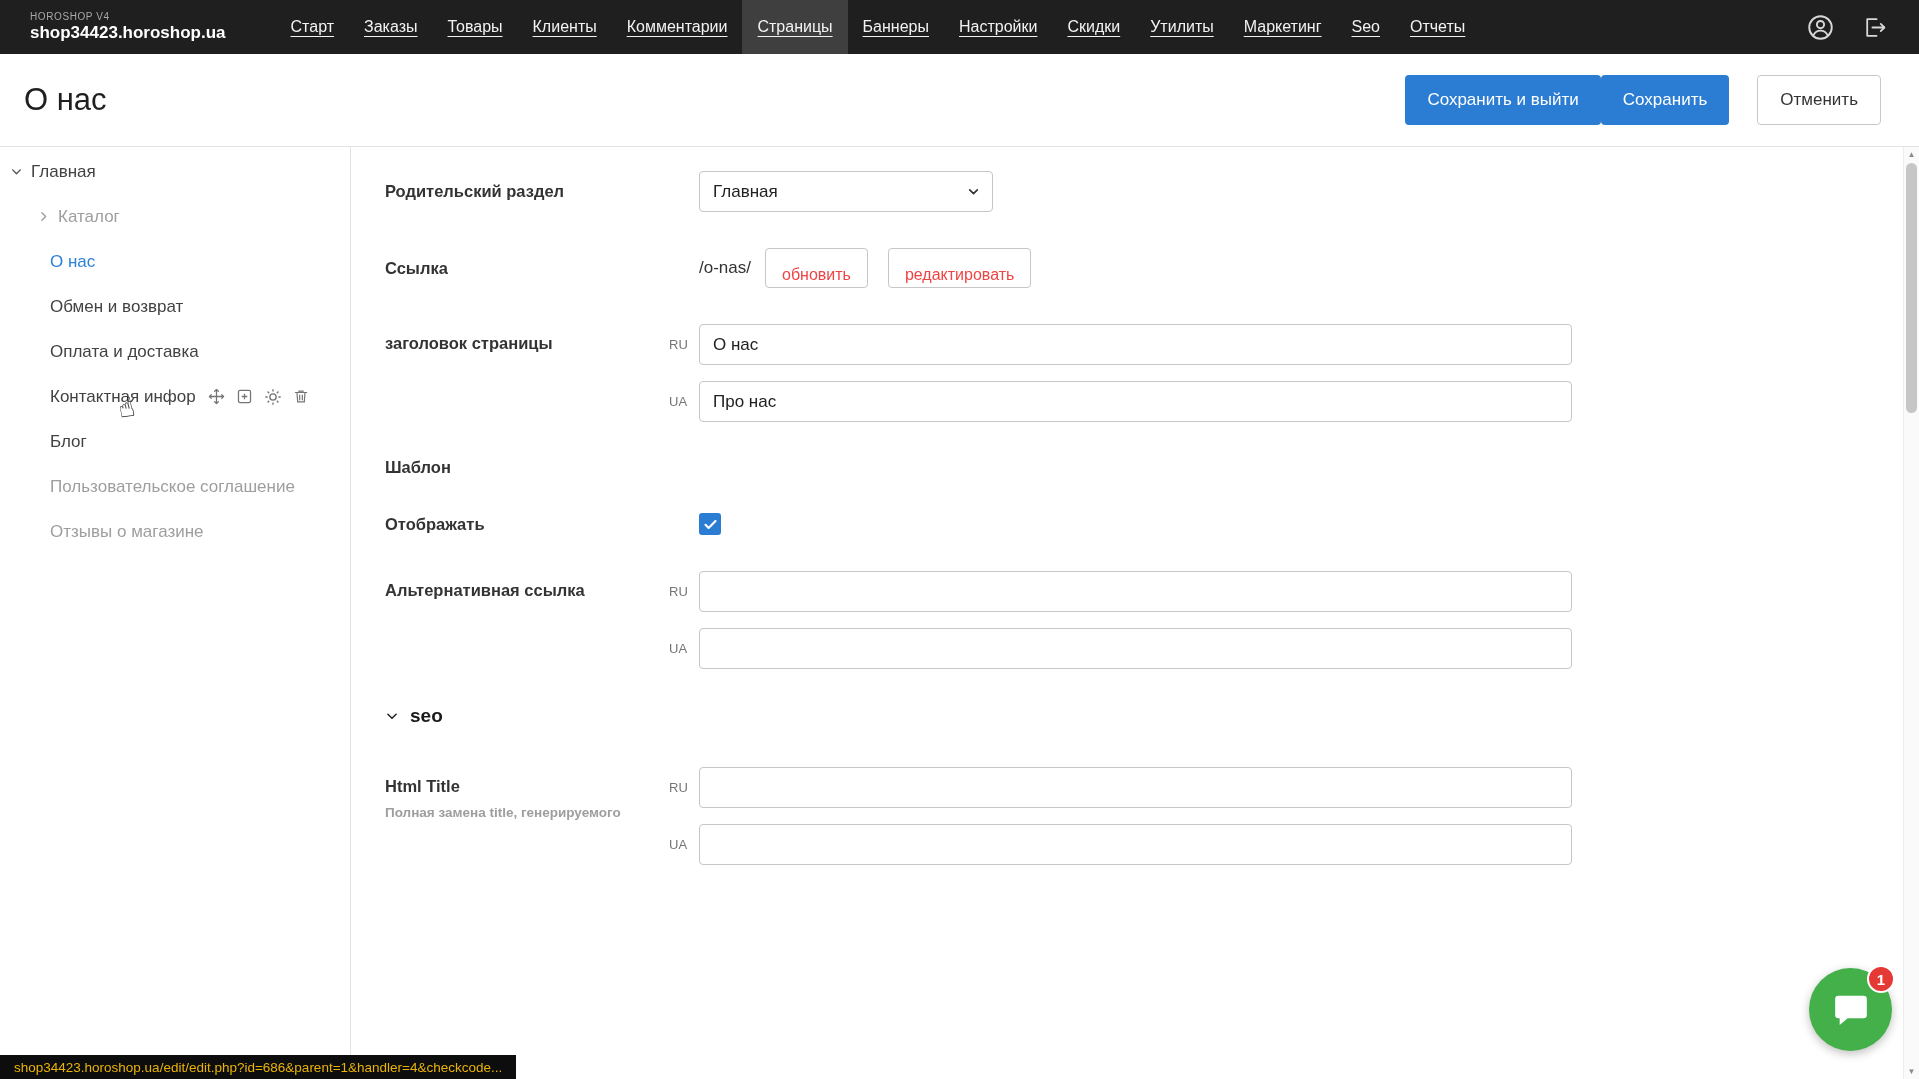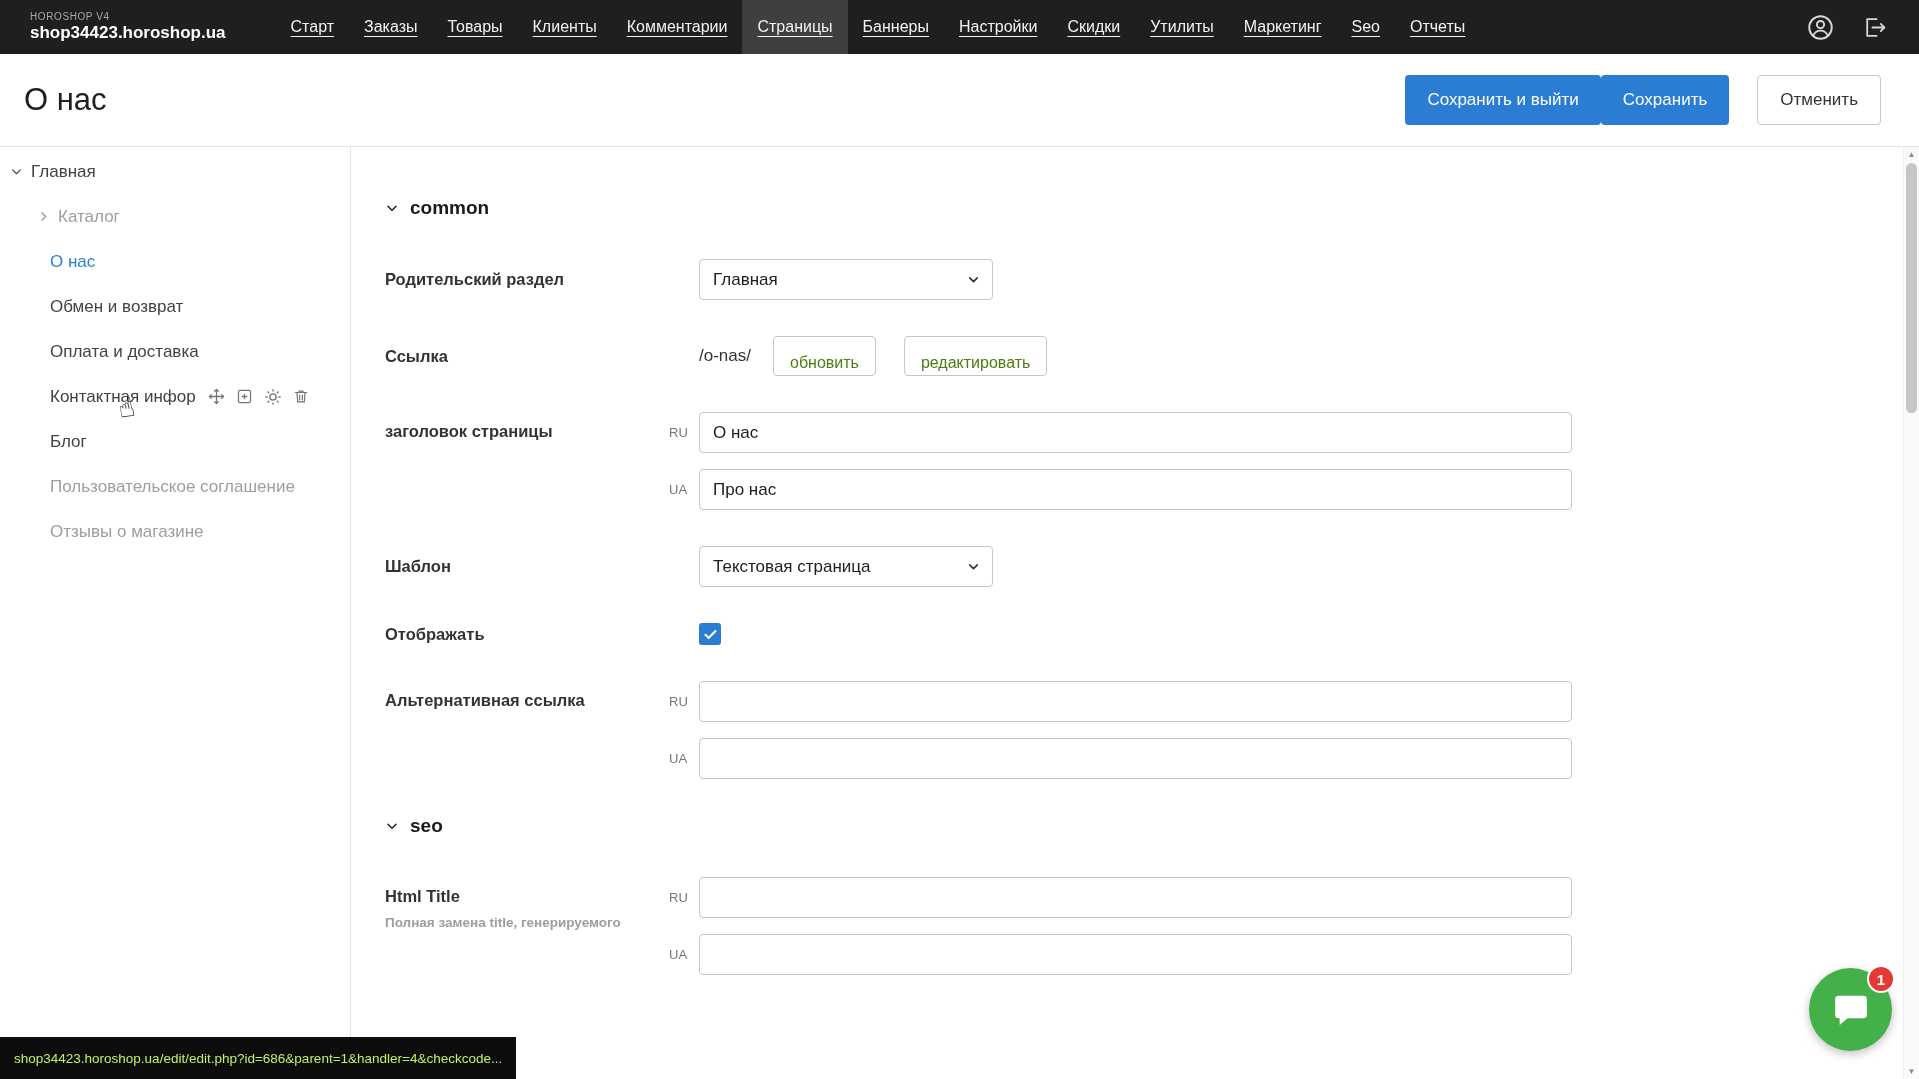--- a/index.html
+++ b/index.html
@@ -60,36 +60,36 @@
   .stack { display:flex; flex-direction:column; gap:16px; }
   .input-line { display:flex; align-items:center; }
   input[type=text] { width:873px; height:41px; border:1px solid #c6c6c6; border-radius:4px;
     font-size:17px; padding:0 13px; font-family:inherit; color:#212121; outline:none; }
   .select { width:294px; height:41px; border:1px solid #c6c6c6; border-radius:4px; background:#fff;
     display:flex; align-items:center; justify-content:space-between; padding:0 12px 0 13px; font-size:17px; cursor:pointer; }
   .select .schev { color:#333; display:flex; }
 
   .link-path { font-size:17px; color:#333; margin-right:14px; }
   .mini-btn { height:40px; background:#fff; border:1px solid #c6c6c6; border-radius:4px;
-    font-size:16px; padding:17px 16px; margin-right:20px; cursor:pointer; font-family:inherit; color:#4d7c0f;margin-left:8px; }
+    font-size:16px; padding:17px 16px; margin-right:20px; cursor:pointer; font-family:inherit; color:#ef4444; }
 
   .checkbox { width:22px; height:22px; border:2px solid #757575; border-radius:3px; background:#fff;
     display:flex; align-items:center; justify-content:center; cursor:pointer; }
   .checkbox svg { display:none; }
   .checkbox.checked { background:#2b7cd3; border-color:#2b7cd3; }
   .checkbox.checked svg { display:block; }
 
   
   .scrollbar { position:absolute; right:0; top:0; bottom:0; width:16px; background:#fafafa; border-left:1px solid #ededed; }
   .scroll-arrow { position:absolute; left:0; width:100%; text-align:center; font-size:8px; color:#8a8a8a; cursor:pointer; }
   .scroll-arrow.up { top:3px; } .scroll-arrow.down { bottom:3px; }
   .scroll-thumb { position:absolute; top:16px; left:2px; width:11px; height:250px; background:#c6c6c6; border-radius:6px; cursor:pointer; }
 
   
-  .statusbar { position:fixed; left:0; bottom:0; height:42px; background:#0d0d0d; color:#bef264;
+  .statusbar { position:fixed; left:0; bottom:0; height:24px; background:#0d0d0d; color:#eab308;
     font-size:13.5px; display:flex; align-items:center; padding:0 14px; z-index:60; white-space:nowrap; }
 
   
   .chat-widget { position:fixed; right:27px; bottom:28px; width:83px; height:83px; border-radius:50%;
     background:#43b049; display:flex; align-items:center; justify-content:center; cursor:pointer;
     box-shadow:0 3px 10px rgba(0,0,0,.25); z-index:50; }
   .chat-badge { position:absolute; top:-3px; right:-3px; width:28px; height:28px; border-radius:50%;
     background:#e53935; color:#fff; font-size:15px; font-weight:bold; display:flex; align-items:center;
     justify-content:center; border:2px solid #fff; }
 </style>
@@ -205,28 +205,20 @@
       <div class="tree-item level-1 muted">
         <span class="tree-label">Пользовательское соглашение</span>
       </div>
       <div class="tree-item level-1 muted">
         <span class="tree-label">Отзывы о магазине</span>
       </div>
     </aside>
 
   <main class="main">
 
-    <div class="section-head">
-      <span class="schev">
-        <svg width="14" height="14" viewBox="0 0 24 24" fill="none" stroke="currentColor" stroke-width="2.6" stroke-linecap="round" stroke-linejoin="round">
-            <path d="M5 9l7 7 7-7"></path>
-          </svg>
-      </span>
-      <span>common</span>
-    </div>
 
     <div class="form-row">
       <div class="form-label">Родительский раздел</div>
       <div class="select">
         <span>Главная</span>
         <span class="schev">
           <svg width="13" height="13" viewBox="0 0 24 24" fill="none" stroke="currentColor" stroke-width="3" stroke-linecap="round" stroke-linejoin="round">
               <path d="M5 9l7 7 7-7"></path>
             </svg>
         </span>
@@ -249,28 +241,20 @@
         </div>
         <div class="input-line">
           <span class="lang">UA</span>
           <input type="text" value="Про нас" style="">
         </div>
       </div>
     </div>
 
     <div class="form-row">
       <div class="form-label">Шаблон</div>
-      <div class="select">
-        <span>Текстовая страница</span>
-        <span class="schev">
-          <svg width="13" height="13" viewBox="0 0 24 24" fill="none" stroke="currentColor" stroke-width="3" stroke-linecap="round" stroke-linejoin="round">
-              <path d="M5 9l7 7 7-7"></path>
-            </svg>
-        </span>
-      </div>
     </div>
 
     <div class="form-row">
       <div class="form-label">Отображать</div>
       <div class="checkbox checked">
         <svg width="15" height="15" viewBox="0 0 24 24" fill="none" stroke="#fff" stroke-width="3.5" stroke-linecap="round" stroke-linejoin="round">
             <path d="M4 12.5l5 5L20 6.5"></path>
           </svg>
       </div>
     </div>

